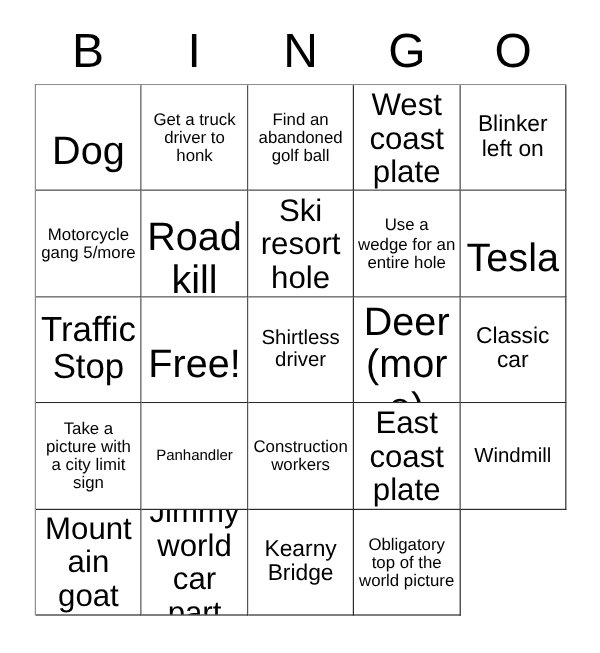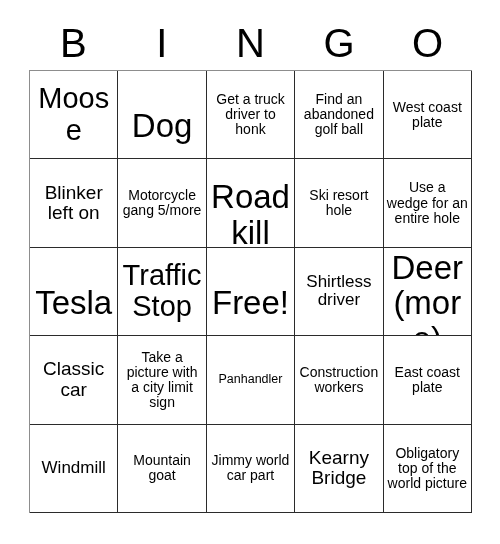--- a/index.html
+++ b/index.html
@@ -72,43 +72,40 @@
     display: block;
     width: 100%;
     line-height: 1.08;
     word-wrap: break-word;
     color: #000000;
   }
   
   .fs-xxl .cell-text { font-size: 33px; margin-top: 23px; }
   .fs-xl  .cell-text { font-size: 29px; }
   .fs-lg  .cell-text { font-size: 19px; }
-  .fs-md  .cell-text { font-size: 14px; }
+  .fs-md  .cell-text { font-size: 26px; }
   .fs-sm  .cell-text { font-size: 17px; }
   .fs-xs  .cell-text { font-size: 14px; }
   .fs-xxs .cell-text { font-size: 12.5px; }
 </style>
 </head>
 <body>
 
 <div id="card">
 
   <div id="bingo-header">
     <div class="header-letter">B</div>
     <div class="header-letter">I</div>
     <div class="header-letter">N</div>
     <div class="header-letter">G</div>
     <div class="header-letter">O</div>
   </div>
 
   <div id="bingo-grid">
 
-    <div class="bingo-cell fs-xl">
-        <span class="cell-text">Moose</span>
-      </div>
     <div class="bingo-cell fs-xxl">
         <span class="cell-text">Dog</span>
       </div>
     <div class="bingo-cell fs-xs">
         <span class="cell-text">Get a truck driver to honk</span>
       </div>
     <div class="bingo-cell fs-xs">
         <span class="cell-text">Find an abandoned golf ball</span>
       </div>
     <div class="bingo-cell fs-md">

